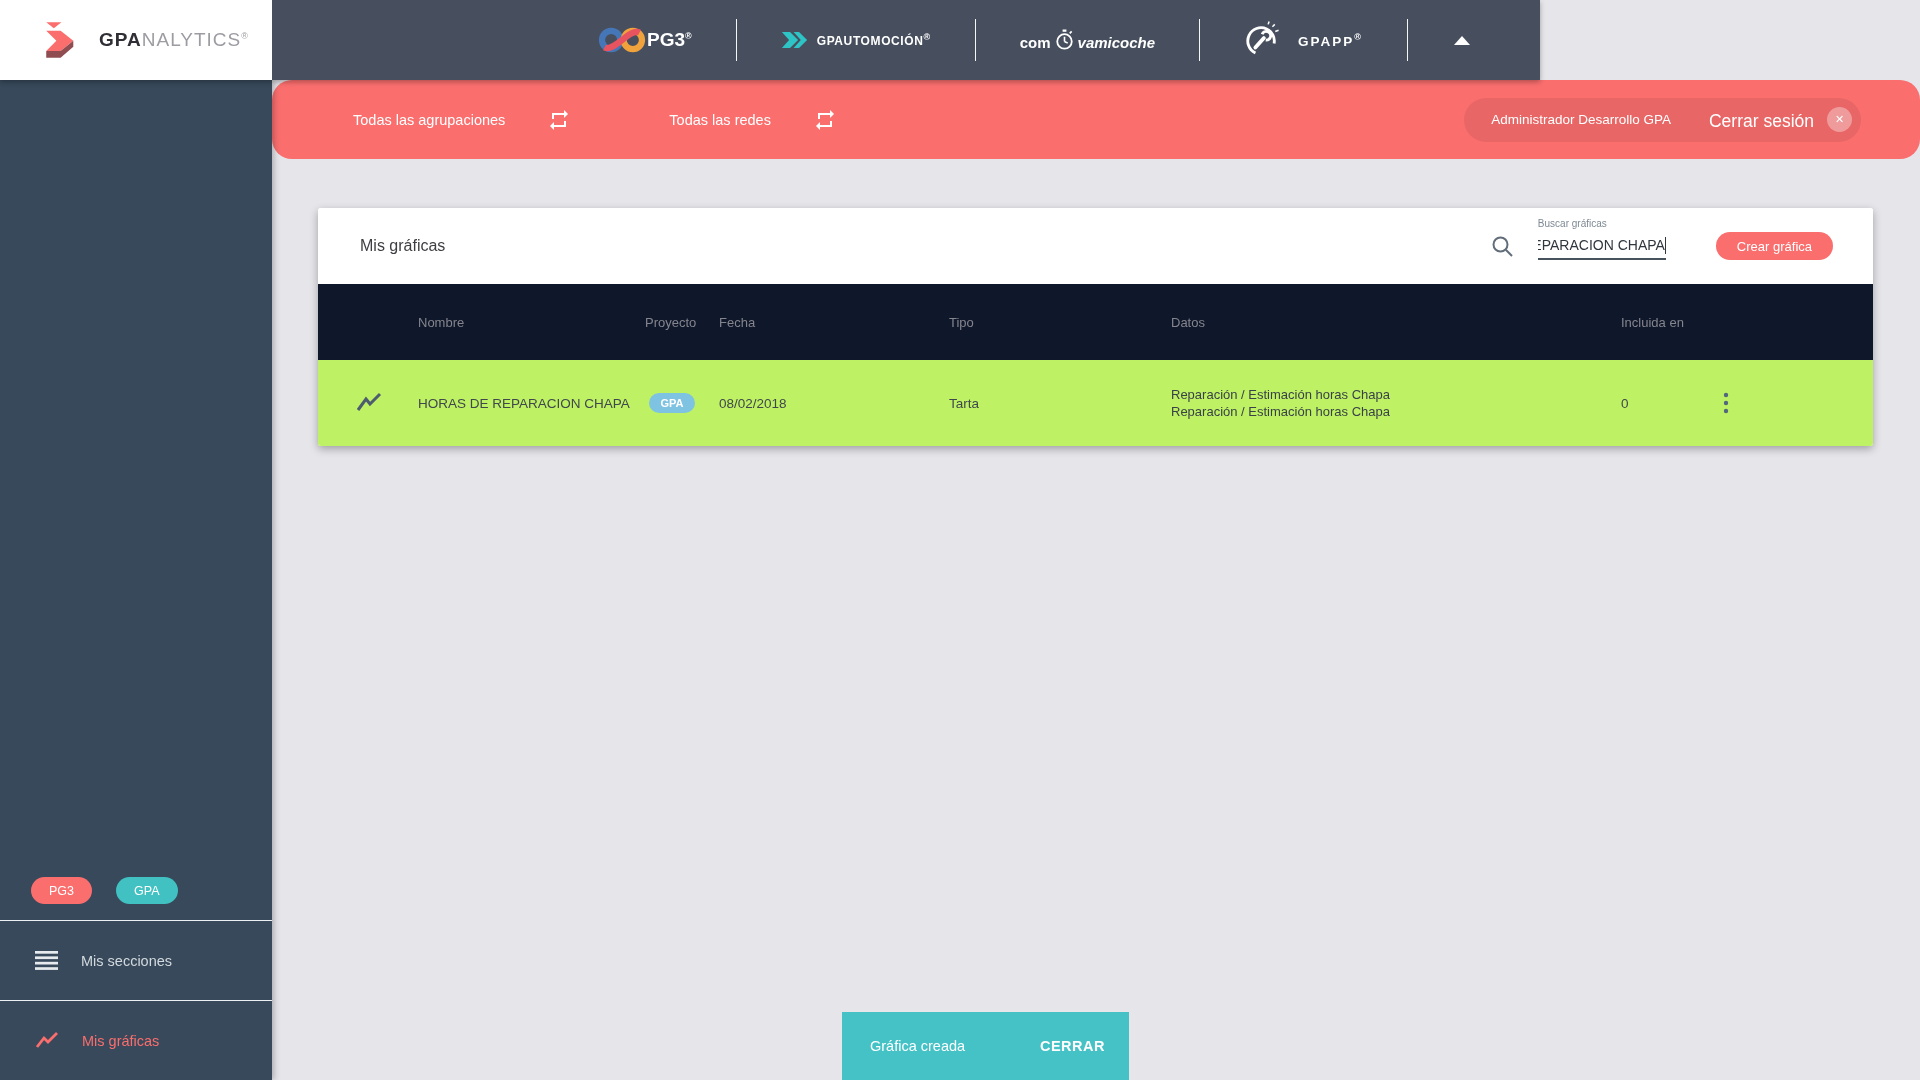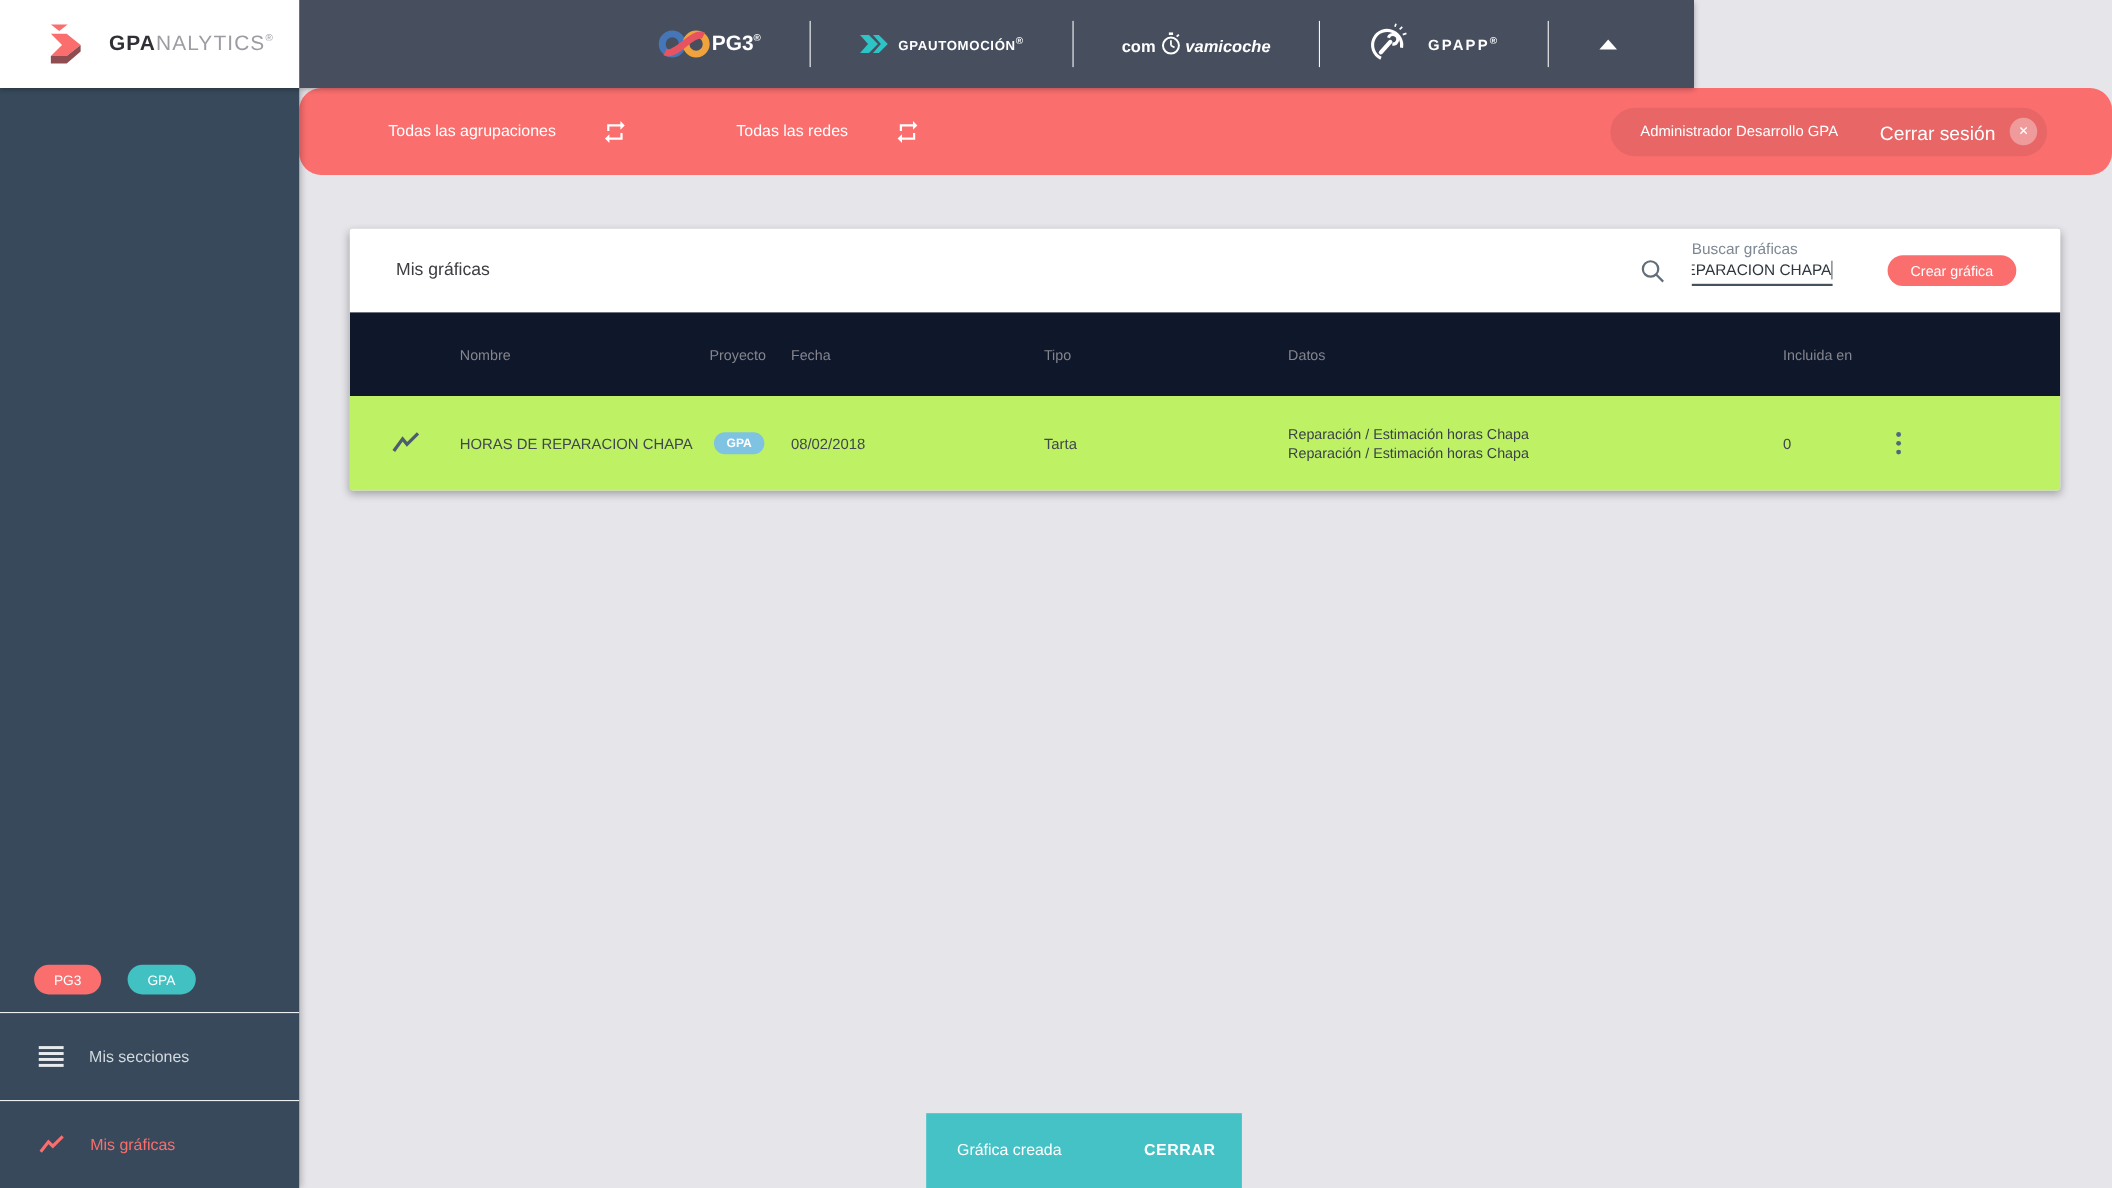--- a/index.html
+++ b/index.html
@@ -77,21 +77,21 @@
   .card {
     position:absolute; left:46px; top:49px; width:1555px;
     background:#fff; border-radius:3px; overflow:hidden;
     box-shadow:0 3px 8px rgba(0,0,0,0.3);
   }
   .card-header { height:76px; display:flex; align-items:center; padding:0 40px 0 42px; background:#fff; }
   .card-title { font-size:16px; color:#3d3d42; }
   .card-tools { margin-left:auto; display:flex; align-items:center; }
   .search-icon-wrap { margin-right:23px; display:flex; cursor:pointer; }
   .search-field { position:relative; width:128px; margin-right:50px; }
-  .search-label { position:absolute; top:-15px; left:0; font-size:14px; color:#7e8994; white-space:nowrap; }
+  .search-label { position:absolute; top:-15px; left:0; font-size:10px; color:#7e8994; white-space:nowrap; }
   .search-box { display:flex; justify-content:flex-end; align-items:center; overflow:hidden; border-bottom:2px solid #47525f; height:27px; cursor:text; }
   .search-text { font-size:14px; color:#2f363d; white-space:nowrap; flex:none; }
   .input-caret { width:1px; height:17px; background:#2f363d; flex:none; }
   .create-btn {
     height:28px; border-radius:17px; background:#fa6e6e; color:#fff;
     border:none; font-size:13px; padding:0 21px; font-family:inherit; cursor:pointer;
   }
 
   .thead, .trow {
     display:grid;

